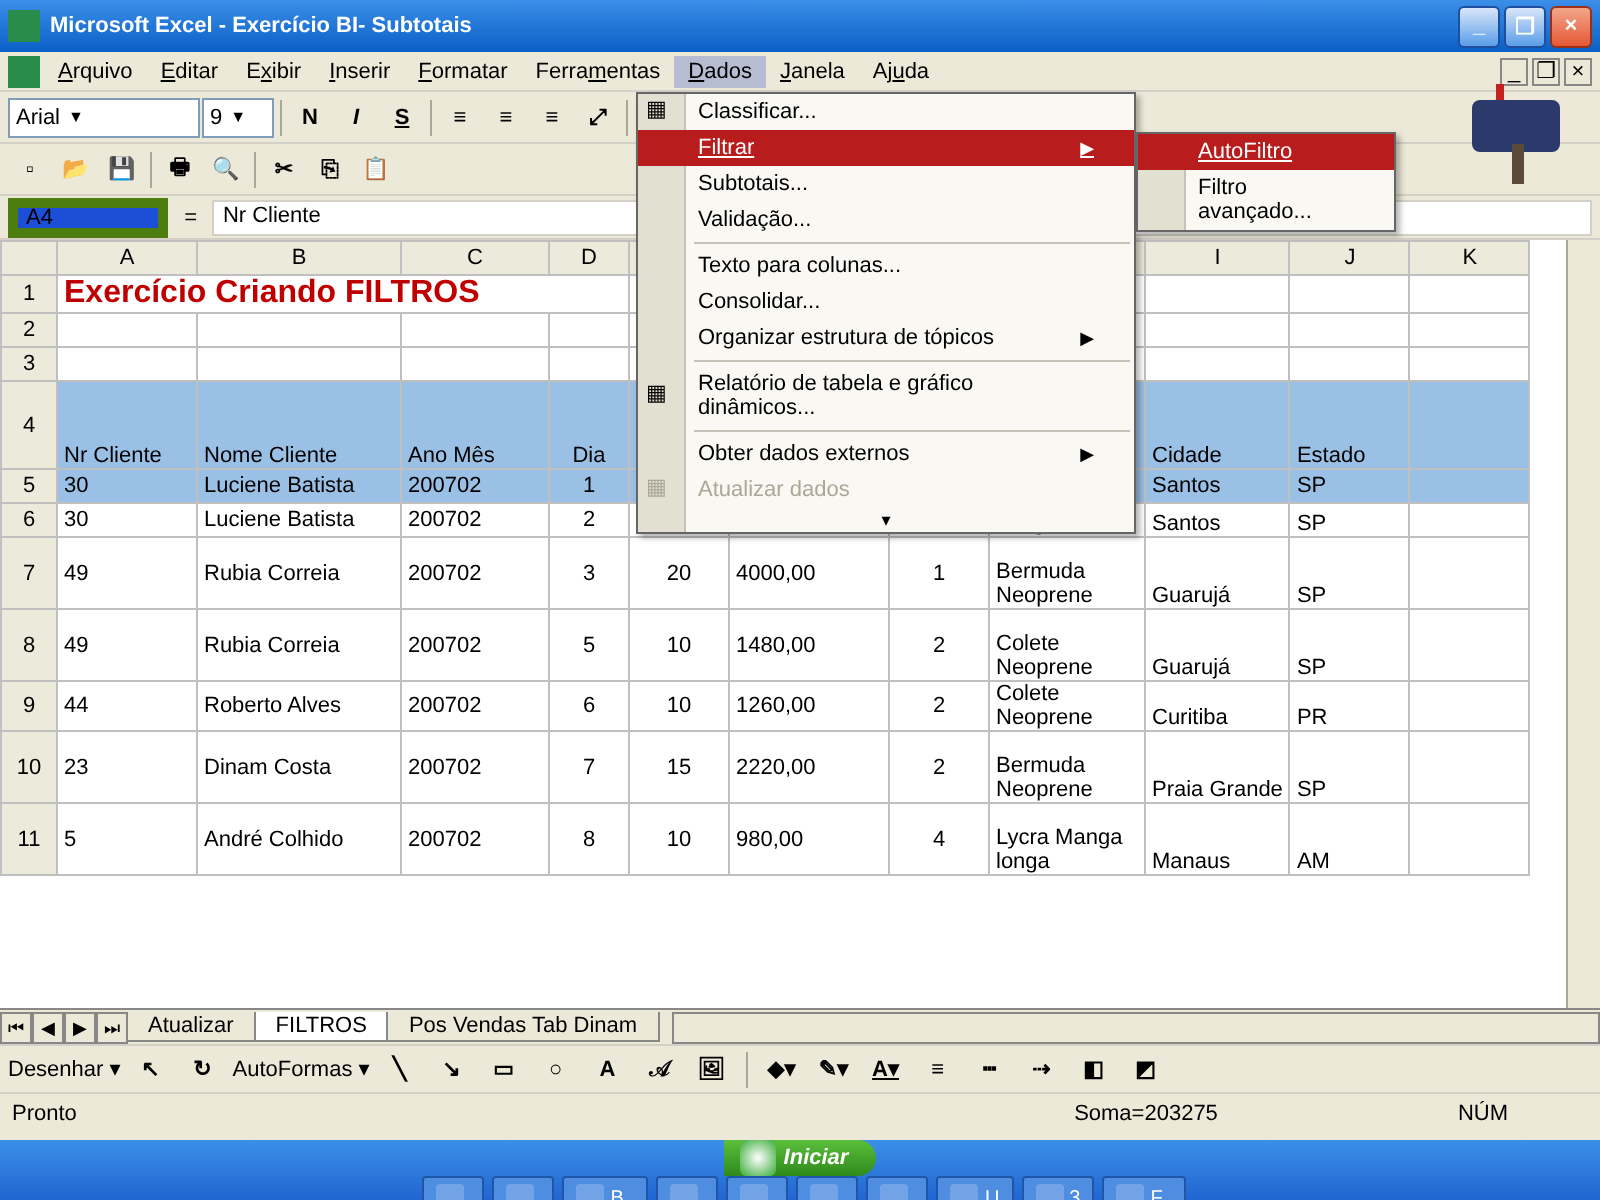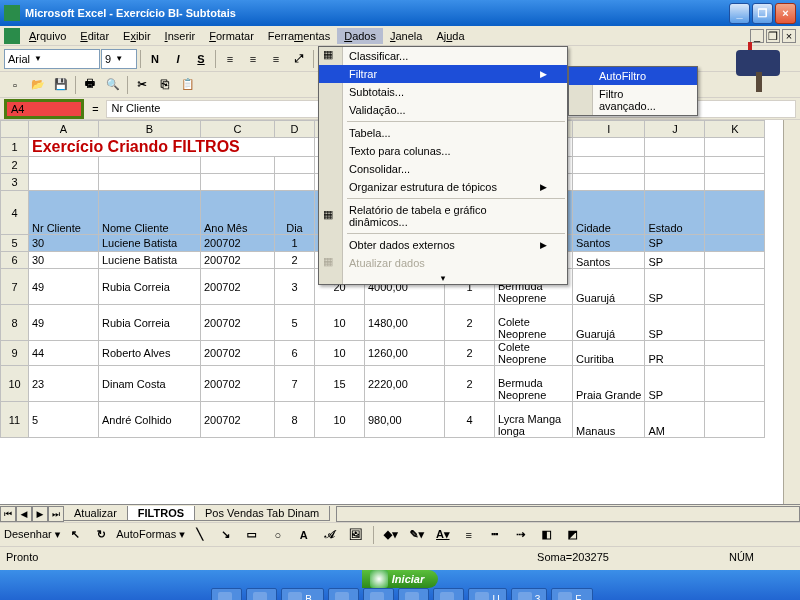--- a/index.html
+++ b/index.html
@@ -22,21 +22,21 @@
 
 
 .toolbar { background: #ece9d8; height: 26px; display: flex; align-items: center; padding: 2px 4px; border-bottom: 1px solid #d4d0c8; gap: 1px; }
 .tb-btn { width: 22px; height: 22px; display: flex; align-items: center; justify-content: center; cursor: pointer; border: 1px solid transparent; font-weight: bold; }
 .tb-sep { width: 1px; height: 18px; background: #aca899; margin: 0 2px; }
 .tb-combo { height: 20px; border: 1px solid #7f9db9; background: white; padding: 1px 3px; display: inline-flex; align-items: center; }
 .tb-combo .dd { margin-left: 4px; font-size: 8px; }
 
 
 .formula-row { background: #ece9d8; height: 22px; display: flex; align-items: center; padding: 2px 4px; gap: 4px; border-bottom: 1px solid #d4d0c8; }
-.name-box { width: 80px; border: 3px solid #4d7c0f; background: #ef4444; height: 20px; padding: 1px 4px; display: flex; align-items: center; }
+.name-box { width: 80px; border: 5px solid #4d7c0f; background: #1d4ed8; height: 20px; padding: 1px 4px; display: flex; align-items: center; }
 .fx { font-style: italic; padding: 0 4px; }
 .formula-input { flex: 1; border: 1px solid #d4d0c8; background: white; height: 18px; padding: 1px 4px; }
 
 
 .sheet-wrap { position: relative; background: white; height: 384px; display: flex; }
 .sheet { flex: 1; overflow: hidden; }
 table.grid { border-collapse: collapse; table-layout: fixed; }
 table.grid th, table.grid td { border: 1px solid #c0c0c0; height: 17px; padding: 0 3px; overflow: hidden; white-space: nowrap; }
 table.grid th { background: #ebeadb; font-weight: normal; text-align: center; }
 table.grid th.rh { width: 28px; }
@@ -48,32 +48,32 @@
 td.right { }
 td.ctr { text-align: center; }
 .title-cell { color: #c00000; font-weight: bold; font-size: 16px; font-family: Arial; }
 
 .vscroll { width: 17px; background: #ece9d8; border-left: 1px solid #aca899; }
 
 
 .dropdown { position: absolute; background: #f9f8f3; border: 1px solid #666; box-shadow: 2px 2px 3px rgba(0,0,0,0.3); z-index: 100; }
 .dropdown .strip { position: absolute; left: 0; top: 0; bottom: 0; width: 24px; background: #e2e0d0; border-right: 1px solid #c5c2b8; }
 .dd-item { padding: 3px 20px 3px 30px; cursor: pointer; position: relative; display: flex; align-items: center; }
-.dd-item:hover, .dd-item.hl { background: #1d4ed8; color: white; }
+.dd-item:hover, .dd-item.hl { background: #b91c1c; color: white; text-decoration: underline; }
 .dd-item.disabled { color: #aca899; }
 .dd-sep { height: 1px; background: #c5c2b8; margin: 2px 2px 2px 28px; }
 .dd-arrow { margin-left: auto; font-size: 9px; }
 .dd-icon { position: absolute; left: 4px; width: 16px; height: 16px; display: inline-block; }
 
 
 .tabs-row { background: #ece9d8; height: 18px; display: flex; align-items: center; border-top: 1px solid #888; }
 .tab-nav { display: flex; }
 .tab-nav span { width: 16px; height: 16px; border: 1px solid #888; text-align: center; line-height: 14px; cursor: pointer; font-size: 9px; }
 .sheet-tab { padding: 1px 10px; background: #ece9d8; border: 1px solid #888; border-top: none; margin-left: -1px; cursor: pointer; }
-.sheet-tab.active { background: white; font-weight: bold; }
+.sheet-tab.active { background: white; font-weight: normal; }
 .hscroll-track { flex: 1; height: 16px; background: #ece9d8; border: 1px solid #888; margin-left: 6px; }
 
 
 .draw-bar { background: #ece9d8; height: 24px; display: flex; align-items: center; padding: 2px 4px; border-top: 1px solid #d4d0c8; gap: 4px; }
 .status-bar { background: #ece9d8; height: 20px; display: flex; align-items: center; padding: 2px 6px; border-top: 1px solid #d4d0c8; }
 
 
 .taskbar { position: absolute; left: 0; right: 0; bottom: 0; height: 30px; background: linear-gradient(to bottom, #3b8fe8, #2165d1); display: flex; align-items: center; color: white; flex-direction: column; }
 .start-btn { background: linear-gradient(to bottom, #5bbf3b, #2e8a1b); height: 30px; padding: 0 14px 0 8px; display: flex; align-items: center; font-weight: bold; font-style: italic; border-radius: 0 10px 10px 0; }
 .task-item { background: #4f8de0; border: 1px solid #2056a8; border-radius: 2px; padding: 2px 6px; margin-left: 4px; font-size: 10px; height: 22px; display: flex; align-items: center; cursor: pointer; }
@@ -365,23 +365,20 @@
       <span class="dd-arrow">▶</span>
     </div>
     <div class="dd-item">
       <span>Subtotais...</span>
     </div>
     <div class="dd-item">
       <span>Validação...</span>
     </div>
     <div class="dd-sep"></div>
     <div class="dd-item">
-      <span>Tabela...</span>
-    </div>
-    <div class="dd-item">
       <span>Texto para colunas...</span>
     </div>
     <div class="dd-item">
       <span>Consolidar...</span>
     </div>
     <div class="dd-item">
       <span>Organizar estrutura de tópicos</span>
       <span class="dd-arrow">▶</span>
     </div>
     <div class="dd-sep"></div>

